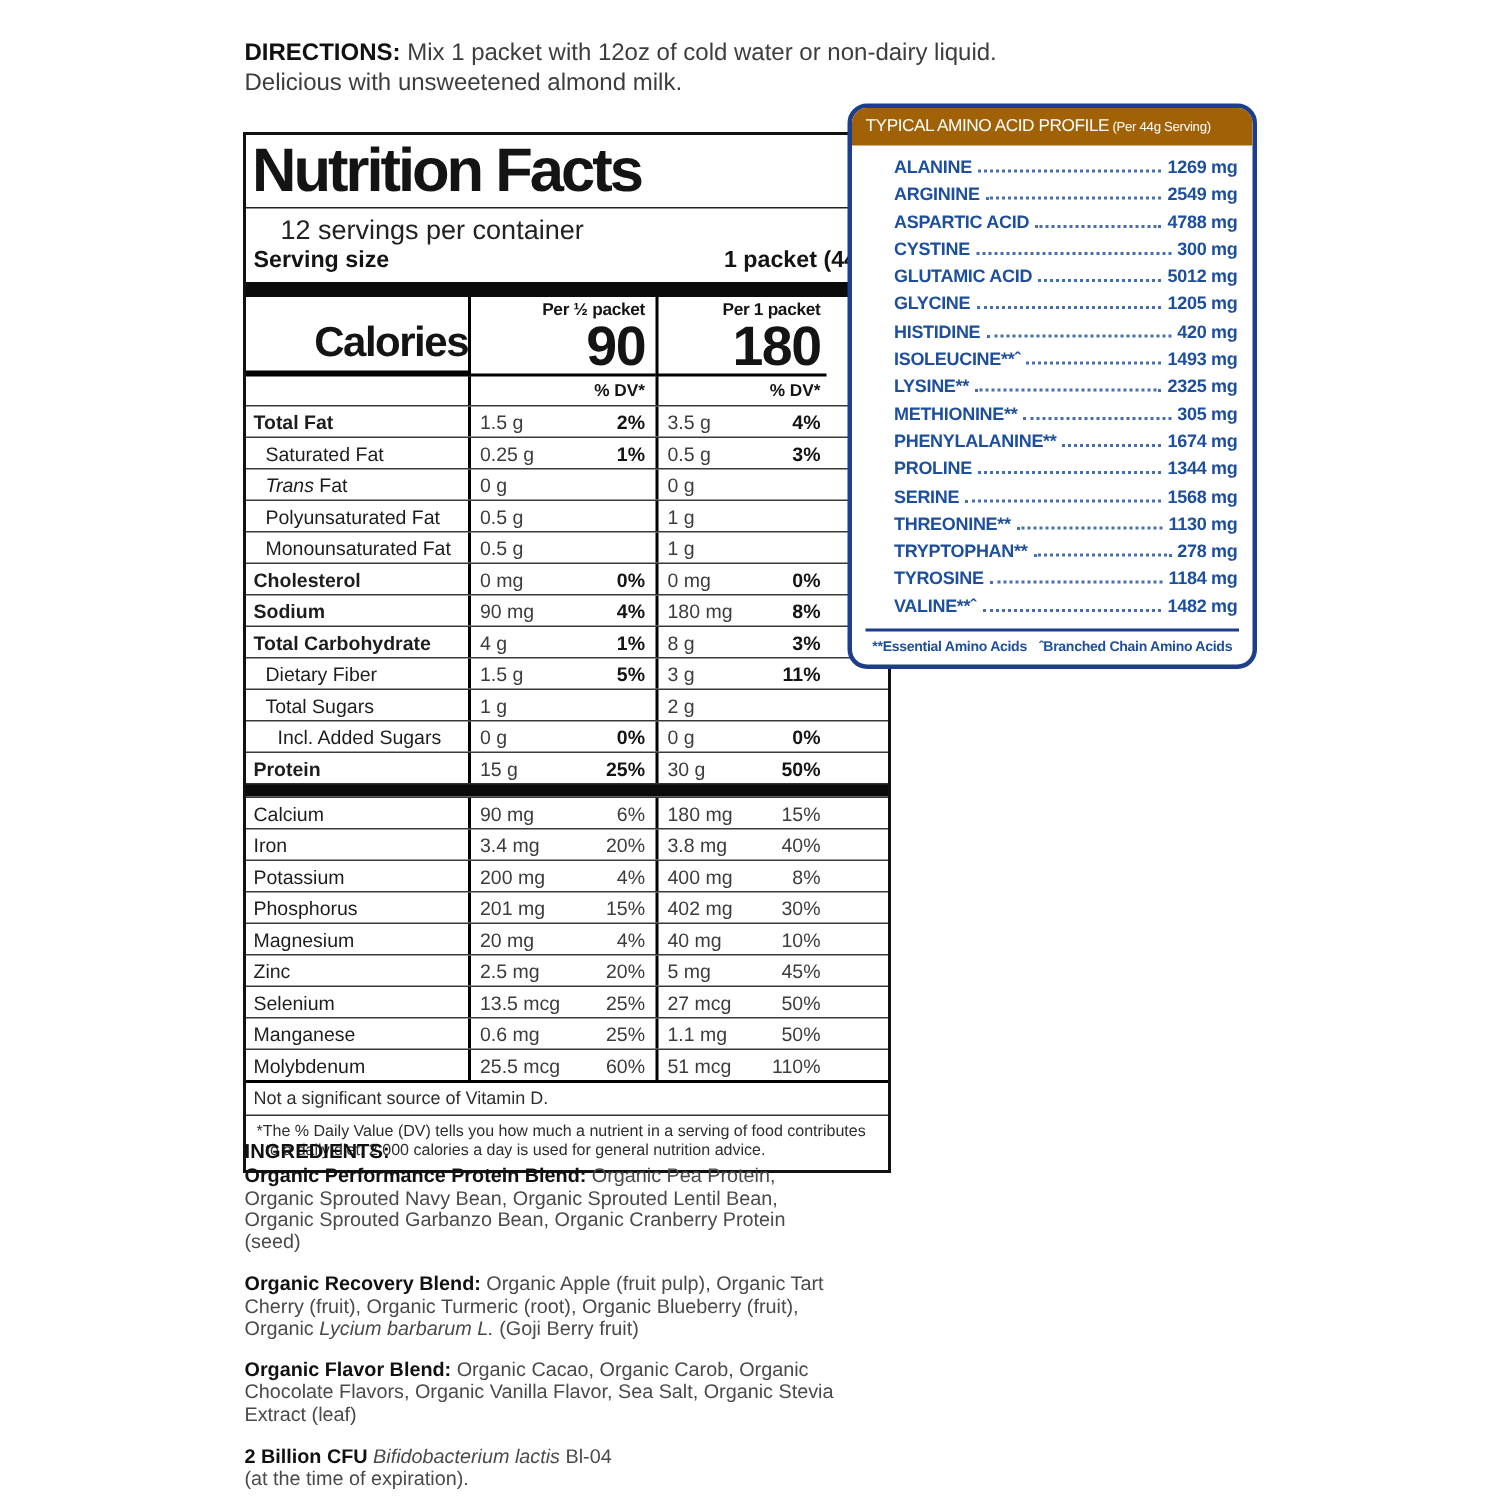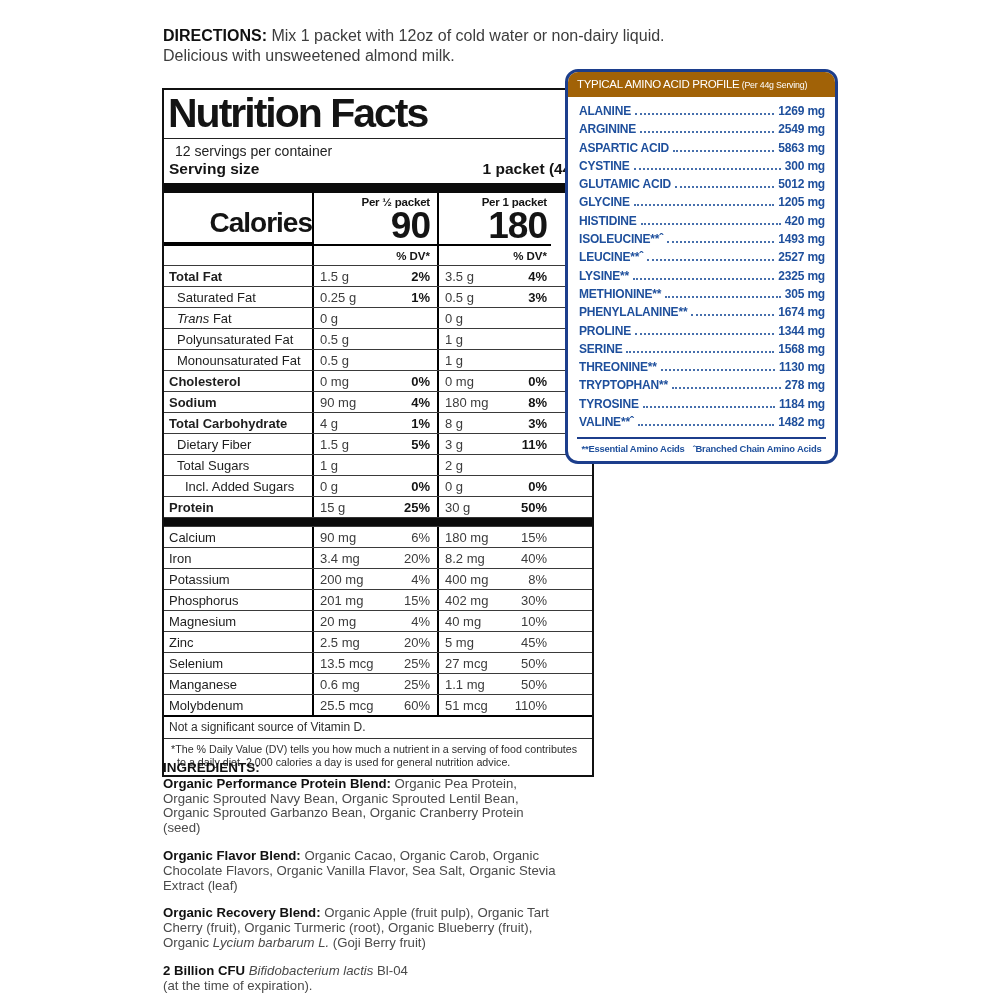--- a/index.html
+++ b/index.html
@@ -13,21 +13,21 @@
   .directions { position:absolute; left:163px; top:26px; width:640px;
     font-size:16px; line-height:20px; color:#3d3d3d; }
   .directions b { color:#111; }
 
   
   .nfp { position:absolute; left:162px; top:70px; width:432px;
     border:2px solid #111; background:#fff; color:#141414;margin-top:18px; }
   .nfp-title { font-weight:bold; font-size:41px; letter-spacing:-2px;
     line-height:1.08; padding:1px 3px 3px 4px; border-bottom:1.5px solid #222;
     white-space:nowrap; }
-  .nfp-servings { font-size:14px; color:#222; padding:4px 6px 0 11px; }
+  .nfp-servings { font-size:18px; color:#222; padding:4px 6px 0 23px; }
   .nfp-servsize { display:flex; justify-content:space-between; font-weight:bold;
     font-size:15.5px; padding:1px 6px 5px 5px; }
   .bar-thick { height:10px; background:#0b0b0b; }
   .bar-sep { height:9px; background:#0b0b0b; border-top:1.3px solid #333; }
 
   .grid3 { display:grid; grid-template-columns:148px 125px 114px; }
   .vline { border-left:2px solid #000; }
 
   .cal-name { align-self:end; font-weight:bold; font-size:28px; letter-spacing:-1px;
     padding:0 0 3px 5px; border-bottom:4px solid #000;text-align:right; }
@@ -58,21 +58,21 @@
     padding:3px 5px 4px 5px; }
   .nfp-footnote { border-top:1.3px solid #333; font-size:10.7px; line-height:12.6px;
     color:#2e2e2e; padding:4px 6px 6px 13px; text-indent:-6px; }
 
   
   .amino { position:absolute; left:565px; top:69px; width:273px;
     border:3px solid #1c3e8c; border-radius:13px; background:#fff; overflow:hidden; }
   .amino-head { background:#a16207; color:#fff; font-weight:normal; font-size:11.5px;
     letter-spacing:-0.3px; padding:6px 8px 7px 9px; white-space:nowrap; }
   .amino-head .suffix { font-size:8.8px; letter-spacing:-0.2px; }
-  .amino-rows { padding:7px 10px 3px 11px; }
+  .amino-rows { padding:7px 10px 3px 28px; }
   .arow { display:flex; align-items:baseline; height:18.3px; font-weight:bold;
     font-size:12px; letter-spacing:-0.2px; color:#1e4f9c; white-space:nowrap; }
   .arow .leader { flex:1; border-bottom:2px dotted #466fad; margin:0 4px 3px 4px;
     min-width:8px; }
   .amino-foot { border-top:2px solid #1c3e8c; margin:1px 9px 0 9px;
     padding:4px 0 7px 0; display:flex; justify-content:center; gap:8px;
     font-weight:bold; font-size:9.4px; letter-spacing:-0.2px; color:#1e4f9c;
     white-space:nowrap; }
 
   
@@ -307,21 +307,21 @@
 
   <div class="nrow">
     <div class="c1">
             <span><i></i><span>Iron</span></span>
           </div>
     <div class="c2">
             <span class="amt">3.4 mg</span>
             <span class="dv">20%</span>
           </div>
     <div class="c3">
-            <span class="amt">8.2 mg</span>
+            <span class="amt">3.8 mg</span>
             <span class="dv">40%</span>
           </div>
   </div>
 
   <div class="nrow">
     <div class="c1">
             <span><i></i><span>Potassium</span></span>
           </div>
     <div class="c2">
             <span class="amt">200 mg</span>
@@ -435,21 +435,21 @@
 
   <div class="arow">
     <span>ARGININE</span>
     <span class="leader"></span>
     <span>2549 mg</span>
   </div>
 
   <div class="arow">
     <span>ASPARTIC ACID</span>
     <span class="leader"></span>
-    <span>5863 mg</span>
+    <span>4788 mg</span>
   </div>
 
   <div class="arow">
     <span>CYSTINE</span>
     <span class="leader"></span>
     <span>300 mg</span>
   </div>
 
   <div class="arow">
     <span>GLUTAMIC ACID</span>
@@ -468,25 +468,20 @@
     <span class="leader"></span>
     <span>420 mg</span>
   </div>
 
   <div class="arow">
     <span>ISOLEUCINE**ˆ</span>
     <span class="leader"></span>
     <span>1493 mg</span>
   </div>
 
-  <div class="arow">
-    <span>LEUCINE**ˆ</span>
-    <span class="leader"></span>
-    <span>2527 mg</span>
-  </div>
 
   <div class="arow">
     <span>LYSINE**</span>
     <span class="leader"></span>
     <span>2325 mg</span>
   </div>
 
   <div class="arow">
     <span>METHIONINE**</span>
     <span class="leader"></span>
@@ -539,22 +534,22 @@
       <span>**Essential Amino Acids</span>
       <span>ˆBranched Chain Amino Acids</span>
     </div>
   </div>
 
   <div class="ingredients">
     <div class="ingredients-heading">INGREDIENTS:</div>
     <div>
   <p class="blend"><b>Organic Performance Protein Blend:</b><span> Organic Pea Protein, Organic Sprouted Navy Bean, Organic Sprouted Lentil Bean, Organic Sprouted Garbanzo Bean, Organic Cranberry Protein (seed)</span><i></i><span></span></p>
 
+  <p class="blend"><b>Organic Recovery Blend:</b><span> Organic Apple (fruit pulp), Organic Tart Cherry (fruit), Organic Turmeric (root), Organic Blueberry (fruit), Organic </span><i>Lycium barbarum L.</i><span> (Goji Berry fruit)</span></p>
+
   <p class="blend"><b>Organic Flavor Blend:</b><span> Organic Cacao, Organic Carob, Organic Chocolate Flavors, Organic Vanilla Flavor, Sea Salt, Organic Stevia Extract (leaf)</span><i></i><span></span></p>
-
-  <p class="blend"><b>Organic Recovery Blend:</b><span> Organic Apple (fruit pulp), Organic Tart Cherry (fruit), Organic Turmeric (root), Organic Blueberry (fruit), Organic </span><i>Lycium barbarum L.</i><span> (Goji Berry fruit)</span></p>
 
   <p class="blend"><b>2 Billion CFU</b><span> </span><i>Bifidobacterium lactis</i><span> Bl-04
 (at the time of expiration).</span></p>
 </div>
   </div>
 
 </div>
 
 </body></html>

